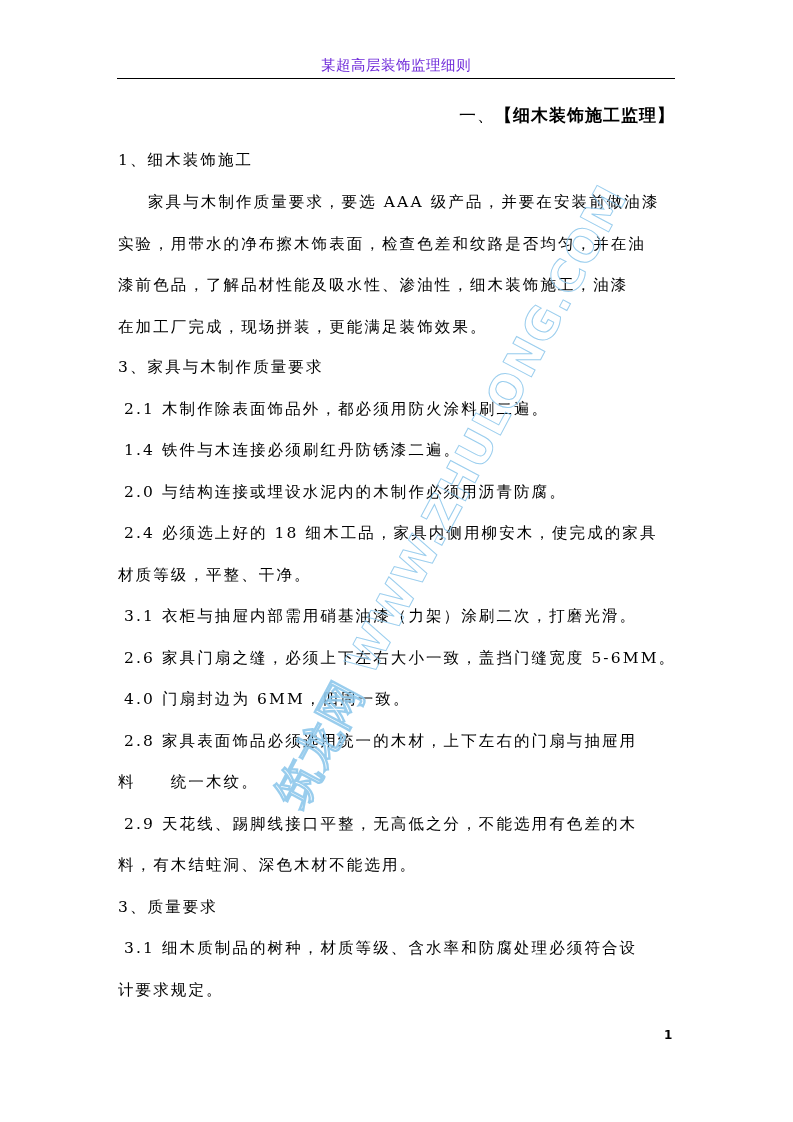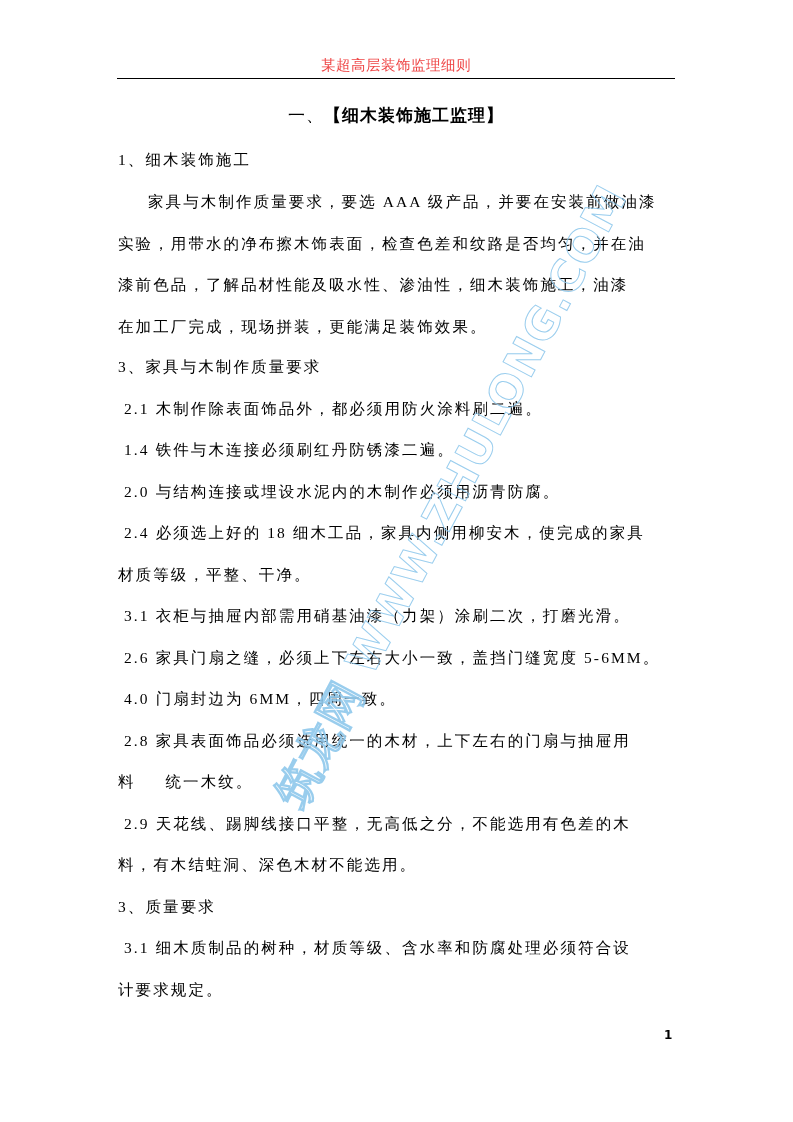--- a/index.html
+++ b/index.html
@@ -16,50 +16,49 @@
       color: #000000;
     }
     .page-header {
       position: absolute;
       left: 117px;
       top: 56px;
       width: 558px;
       text-align: center;
       font-family: "DejaVu Sans", "Liberation Sans", sans-serif;
       font-size: 14.5px;
-      color: #ef4444;
+      color: #6d28d9;
       letter-spacing: 0.5px;
     }
     .header-rule {
       position: absolute;
       left: 117px;
       top: 78px;
       width: 558px;
       height: 0;
       border-top: 1.3px solid #000;
     }
     .doc-title {
       position: absolute;
       left: 117px;
       top: 104px;
       width: 558px;
-      text-align: center;
+      text-align: right;
       font-size: 17px;
       font-weight: bold;
       letter-spacing: 1px;
     }
     .doc-title .prefix { font-weight: normal; }
     .line {
       position: absolute;
       left: 118px;
       font-size: 15.5px;
       letter-spacing: 2.1px;
       white-space: nowrap;
       line-height: 20px;
-      font-family: Liberation Serif, serif;
     }
     .indent2 { left: 148px; }
     .indent1 { left: 124px; }
     .page-number {
       position: absolute;
       left: 664px;
       top: 1028px;
       font-family: "DejaVu Sans", "Liberation Sans", sans-serif;
       font-weight: bold;
       font-size: 12px;

